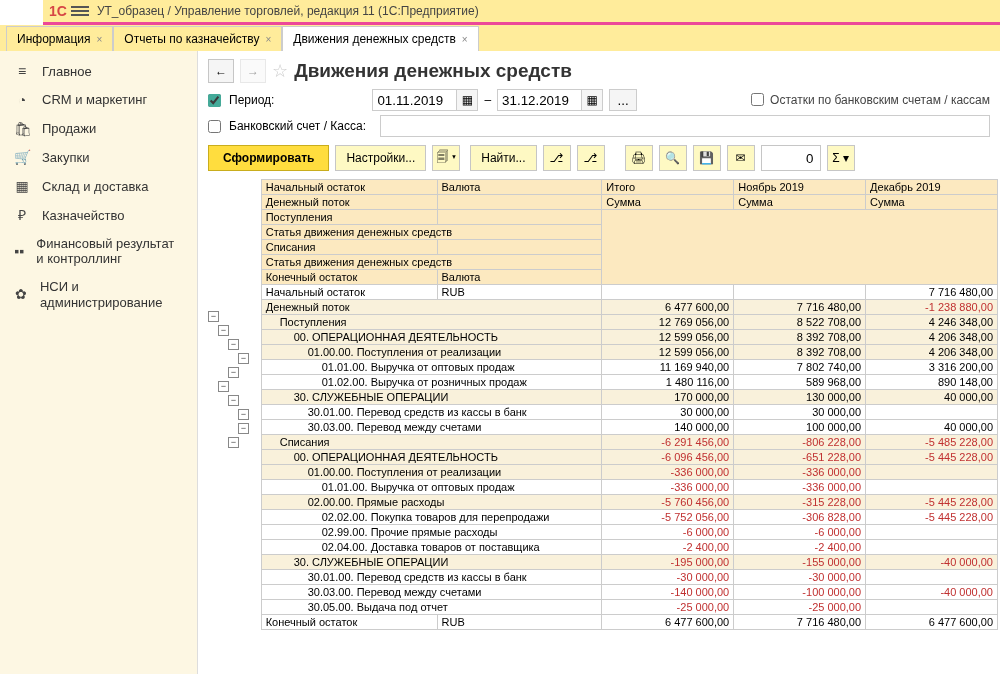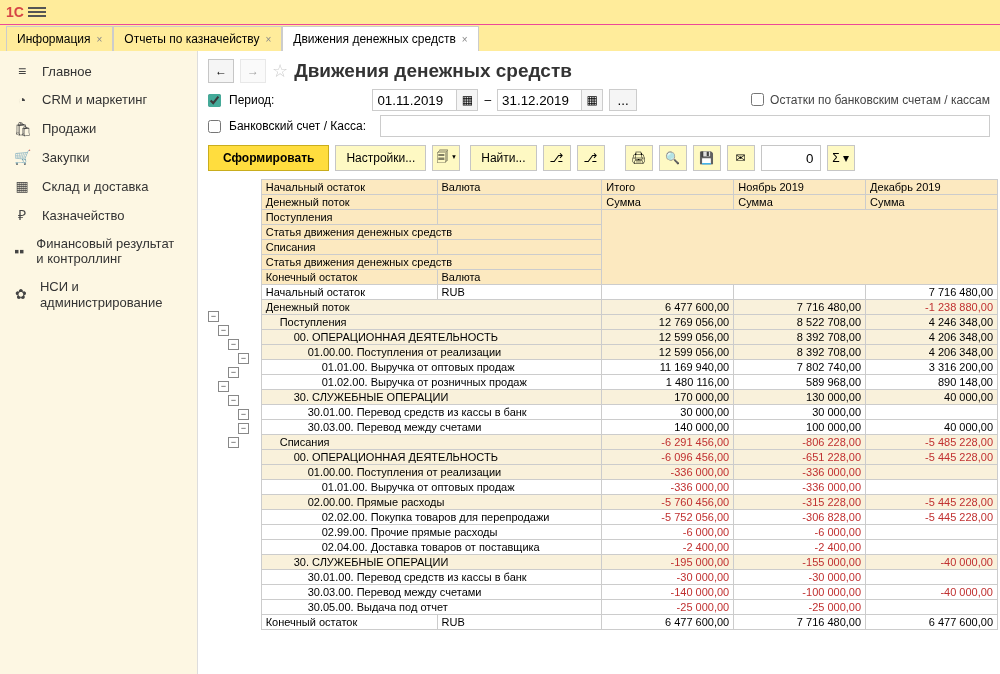--- a/index.html
+++ b/index.html
@@ -1,18 +1,18 @@
 <!DOCTYPE html>
 <html><head>
 <meta charset="utf-8">
 <style>
   * { box-sizing: border-box; margin: 0; padding: 0; font-family: Arial, sans-serif; }
   body { width: 1000px; height: 674px; overflow: hidden; font-size: 12px; background: #fff; }
   
-  .title-bar { height: 25px; background: #ffec9b; display: flex; align-items: center; padding: 0 6px; border-bottom: 1px solid #ec4899; }
+  .title-bar { height: 25px; background: #ffec9b; display: flex; align-items: center; padding: 0 6px; border-bottom: 3px solid #ec4899; margin-left: 43px; }
   .logo-1c { color: #d64545; font-weight: bold; font-size: 14px; margin-right: 4px; }
   .burger { width: 18px; display: inline-flex; flex-direction: column; gap: 2px; margin-right: 8px; cursor: pointer; }
   .burger span { height: 2px; background: #555; }
   .title-text { color: #444; font-size: 12px; }
 
   .tab-bar { height: 26px; background: #ffec9b; display: flex; align-items: flex-end; padding-left: 6px; gap: 0; }
   .tab { padding: 5px 10px; background: #ffec9b; border: 1px solid #ccc; border-bottom: none; font-size: 12px; cursor: pointer; display: flex; align-items: center; gap: 6px; }
   .tab.active { background: #fff; }
   .close-x { color: #888; font-size: 10px; }
 
@@ -66,20 +66,21 @@
 </head>
 <body>
 
 <div class="title-bar">
   <span class="logo-1c">1C</span>
   <span class="burger">
       <span></span>
       <span></span>
       <span></span>
     </span>
+  <span class="title-text">УТ_образец / Управление торговлей, редакция 11  (1С:Предприятие)</span>
 </div>
 
 <div class="tab-bar">
   <div class="tab">
       <span>Информация</span>
       <span class="close-x">×</span>
     </div>
   <div class="tab">
       <span>Отчеты по казначейству</span>
       <span class="close-x">×</span>

